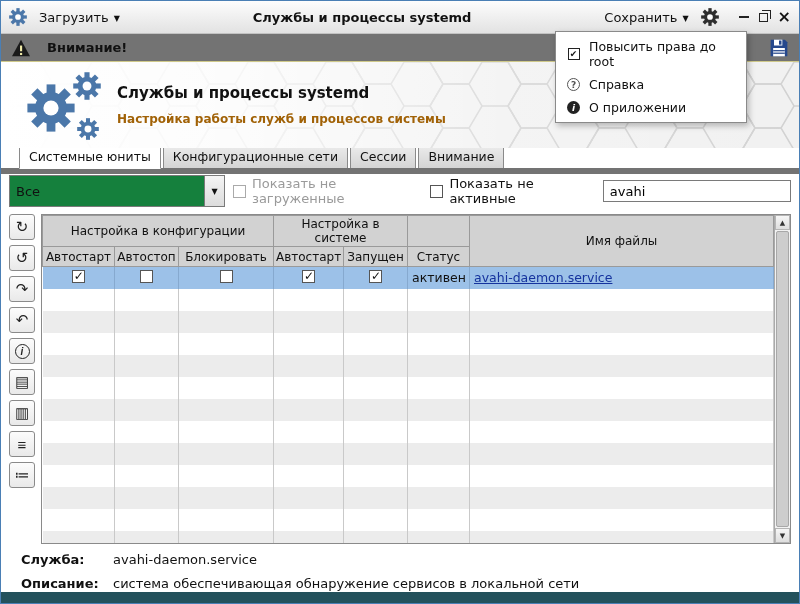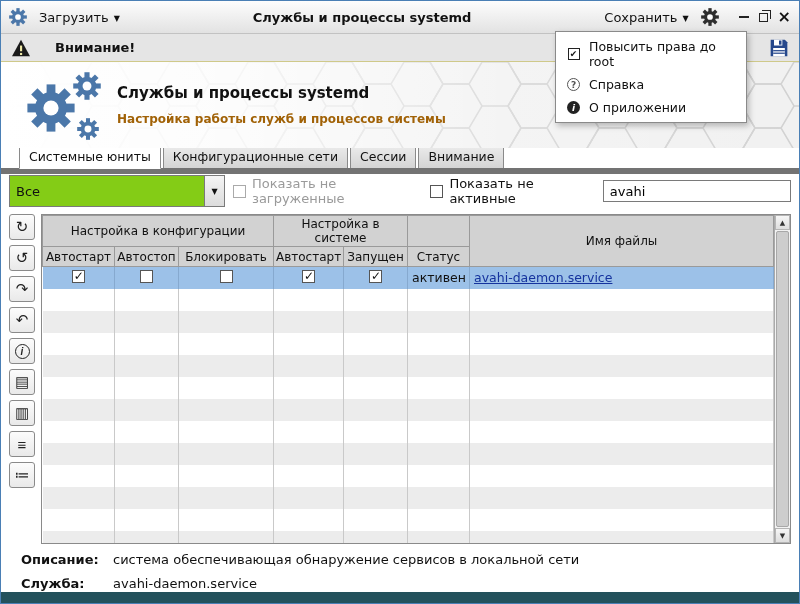--- a/index.html
+++ b/index.html
@@ -13,21 +13,21 @@
   .tb-title { flex:1; text-align:center; font-weight:bold; font-size:13px; }
   .tb-btn { display:flex; align-items:center; gap:5px; padding:3px 6px; border-radius:3px; }
   .caret { font-size:8px; position:relative; top:1px; }
   .winctl { display:flex; align-items:center; gap:10px; margin-left:14px; }
   .ic-min { width:10px; height:2px; background:#222; display:inline-block; }
   .ic-max { width:9px; height:9px; border:1px solid #222; position:relative; display:inline-block; }
   .ic-max::before { content:""; position:absolute; left:2px; top:-4px; width:8px; height:8px; border:1px solid #222; border-left:none; border-bottom:none; }
   .ic-close { font-size:16px; line-height:12px; font-weight:bold; }
 
   
-  .warning { height:28px; background:#e5e5e5; display:flex; align-items:center; gap:24px; padding:0 10px; border-bottom:1px solid #cfc98a; }
+  .warning { height:28px; background:#737373; display:flex; align-items:center; gap:16px; padding:0 10px; border-bottom:1px solid #cfc98a; }
   .warning-text { font-weight:bold; }
   .warning .spacer { flex:1; }
 
   
   .banner { position:relative; height:86px; background:#f1f1f1; overflow:hidden; }
   .hexes { position:absolute; top:0; left:0; }
   .banner-fade { position:absolute; top:0; left:0; right:0; bottom:0;
     background:linear-gradient(90deg,#ffffff 0%,rgba(255,255,255,.8) 30%,rgba(255,255,255,.2) 65%,rgba(255,255,255,0) 100%); }
   .logo { position:absolute; left:24px; top:6px; width:90px; height:76px; }
   .logo svg { position:absolute; }
@@ -35,21 +35,21 @@
   .banner-title { font-size:15px; font-weight:bold; }
   .banner-sub { font-size:12px; font-weight:bold; margin-top:10px; color:#a16207; }
 
   
   .tabs { height:26px; display:flex; align-items:flex-end; gap:2px; padding-left:18px; border-bottom:6px solid #737373; background:#fff; }
   .tab { font-size:12.5px; padding:4px 9px; background:linear-gradient(#ececec,#d4d4d4); border:1px solid #8a8a8a; border-bottom:none; border-radius:2px 2px 0 0; }
   .tab.active { background:#fff; margin-bottom:-1px; border-bottom:1px solid #fff; }
 
   
   .filter-row { height:34px; display:flex; align-items:center; gap:8px; padding:0 8px; background:#fff; }
-  .combo { width:228px; height:32px; border:1px solid #7a7a7a; display:flex; align-items:center; background:#84cc16; }
+  .combo { width:228px; height:32px; border:1px solid #7a7a7a; display:flex; align-items:center; background:#15803d; }
   .combo-value { flex:1; padding:0 6px; }
   .combo-btn { width:20px; height:100%; border-left:1px solid #7a7a7a; background:linear-gradient(#f4f4f4,#dcdcdc); display:flex; align-items:center; justify-content:center; font-size:8px; }
   .cb { width:13px; height:13px; border:1px solid #555; background:#fff; display:inline-block; position:relative; flex:none; }
   .cb.checked::after { content:"✓"; position:absolute; left:1px; top:-2px; font-size:12px; font-weight:bold; color:#111; }
   .cb-wrap { display:flex; align-items:center; gap:6px; }
   .cb-wrap.disabled .cb-label { color:#9a9a9a; }
   .cb-wrap.disabled .cb { border-color:#aaa; }
   .search-input { margin-left:auto; width:198px; height:22px; border:1px solid #7a7a7a; padding:0 6px; font:inherit; background:#fff; }
 
   
@@ -383,26 +383,26 @@
       <div class="scrollbar">
         <div class="sb-btn">▲</div>
         <div class="sb-thumb"></div>
         <div class="sb-btn">▼</div>
       </div>
     </div>
   </div>
 
   <div class="details">
     <div class="detail-row">
+      <span class="detail-label">Служба:</span>
+      <span>avahi-daemon.service</span>
+    </div>
+    <div class="detail-row">
       <span class="detail-label">Описание:</span>
       <span>система обеспечивающая обнаружение сервисов в локальной сети</span>
-    </div>
-    <div class="detail-row">
-      <span class="detail-label">Служба:</span>
-      <span>avahi-daemon.service</span>
     </div>
   </div>
 
   <div class="bottom-bar"></div>
 
   <div class="menu-popup">
     <div class="menu-item">
       <span class="mi-icon">
           <span class="mi-check">✔</span>
         </span>

